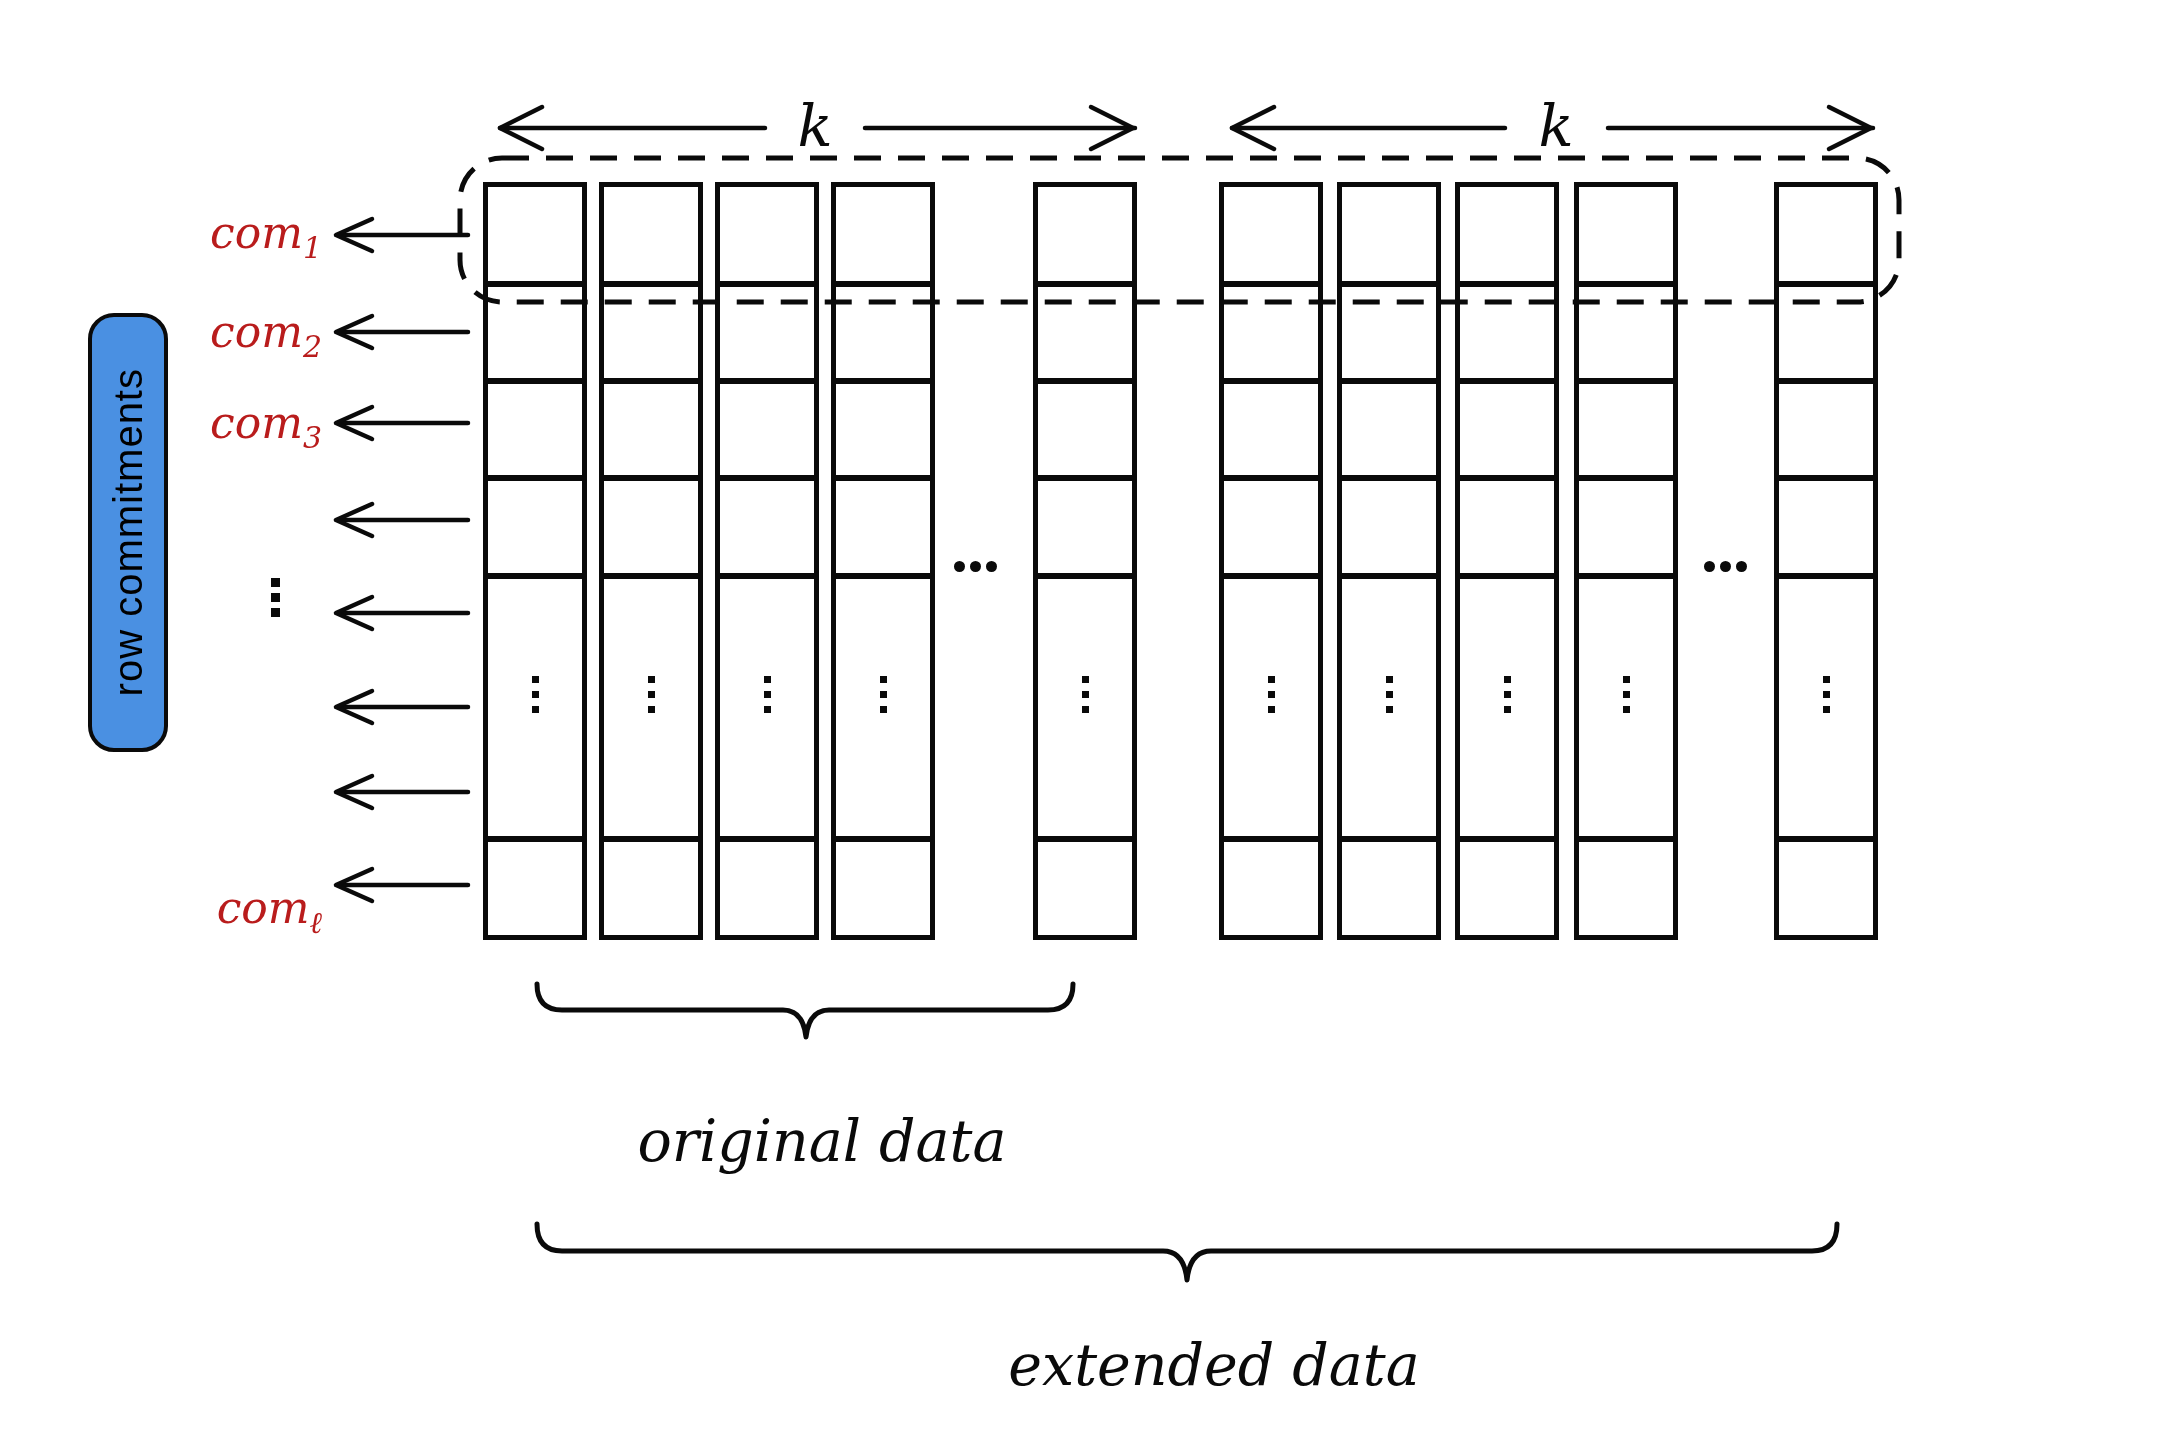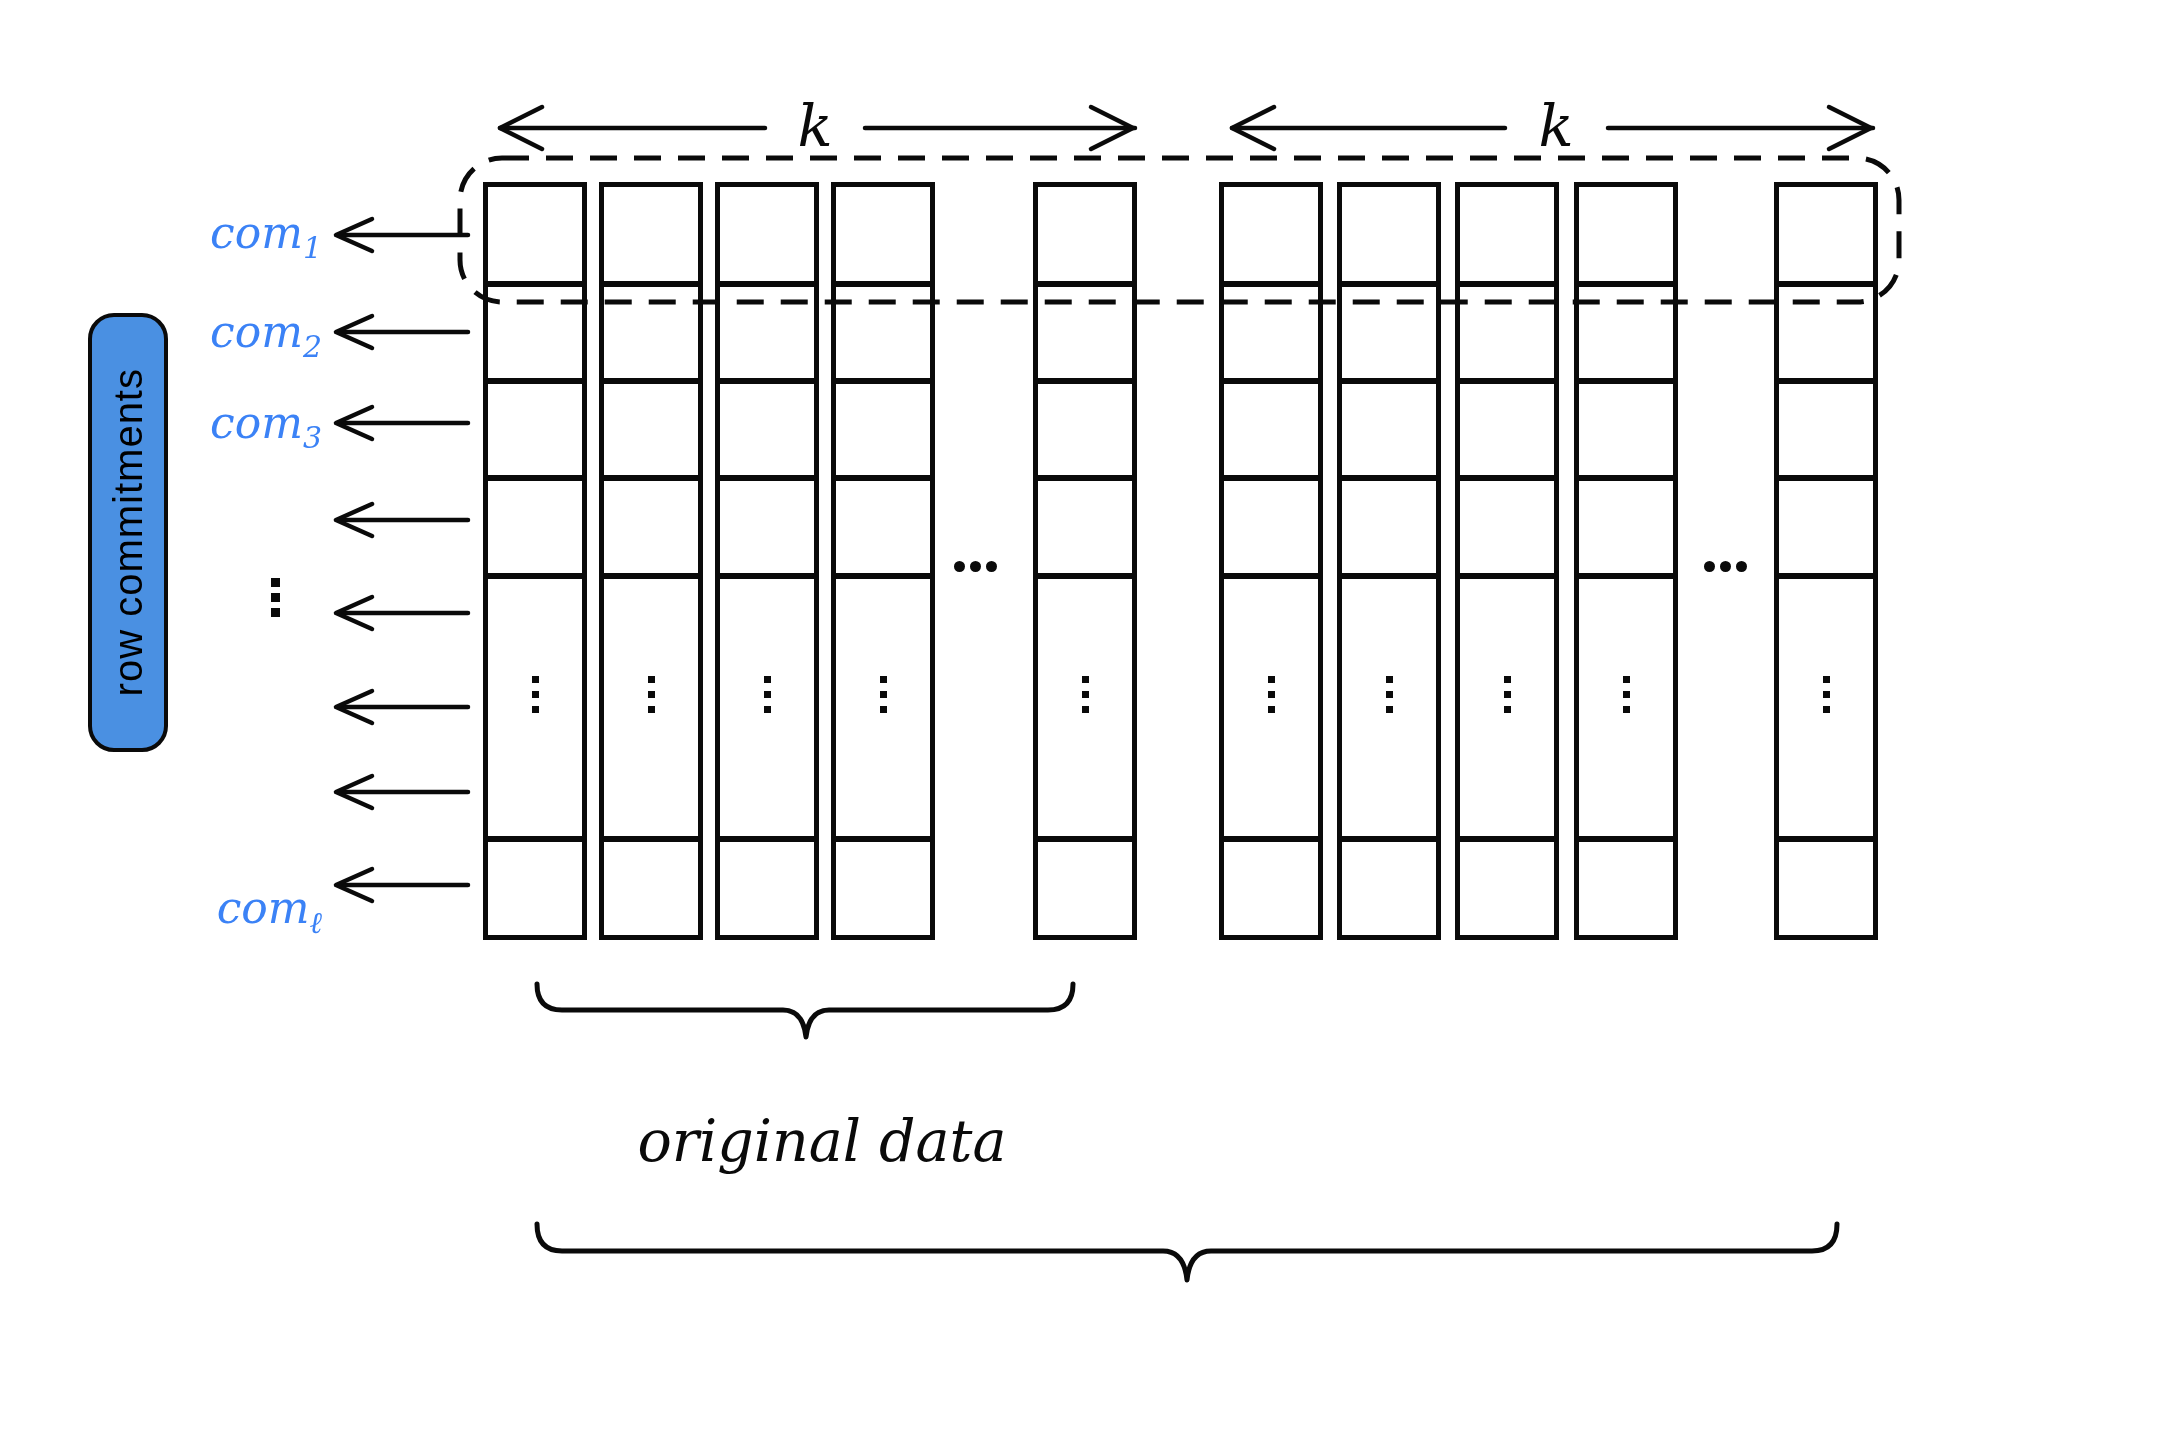--- a/index.html
+++ b/index.html
@@ -23,21 +23,21 @@
   
   .hdots{position:absolute;display:flex;gap:5px;}
   .hdots i{display:block;width:11px;height:11px;border-radius:50%;background:#0a0a0a;}
   
   .k-label{
     position:absolute;top:92px;height:68px;line-height:68px;width:80px;
     text-align:center;font-style:italic;font-size:58px;color:#0a0a0a;
   }
   .com-label{
     position:absolute;height:64px;line-height:64px;text-align:right;
-    font-style:italic;font-size:44px;color:#3b82f6;white-space:nowrap;
+    font-style:italic;font-size:44px;color:#b91c1c;white-space:nowrap;
   }
   .com-label sub{font-size:30px;line-height:0;}
   .brace-label{
     position:absolute;text-align:center;font-style:italic;font-size:57px;color:#0a0a0a;
     white-space:nowrap;transform:translateX(-50%);
   }
   
   .rc-box{
     position:absolute;left:88px;top:313px;width:80px;height:439px;
     box-sizing:border-box;border:4px solid #0a0a0a;border-radius:26px;
@@ -275,15 +275,16 @@
         <i></i>
         <i></i>
         <i></i>
       </div>
 
     <div class="rc-box" id="rc-box" style="background: rgb(74, 144, 226);">
       <span>row commitments</span>
     </div>
 
     <div class="brace-label" style="left:822px;top:1108px;">original data</div>
+    <div class="brace-label" style="left:1214px;top:1332px;">extended data</div>
   </div>
 
 </div>
 
 </body></html>

